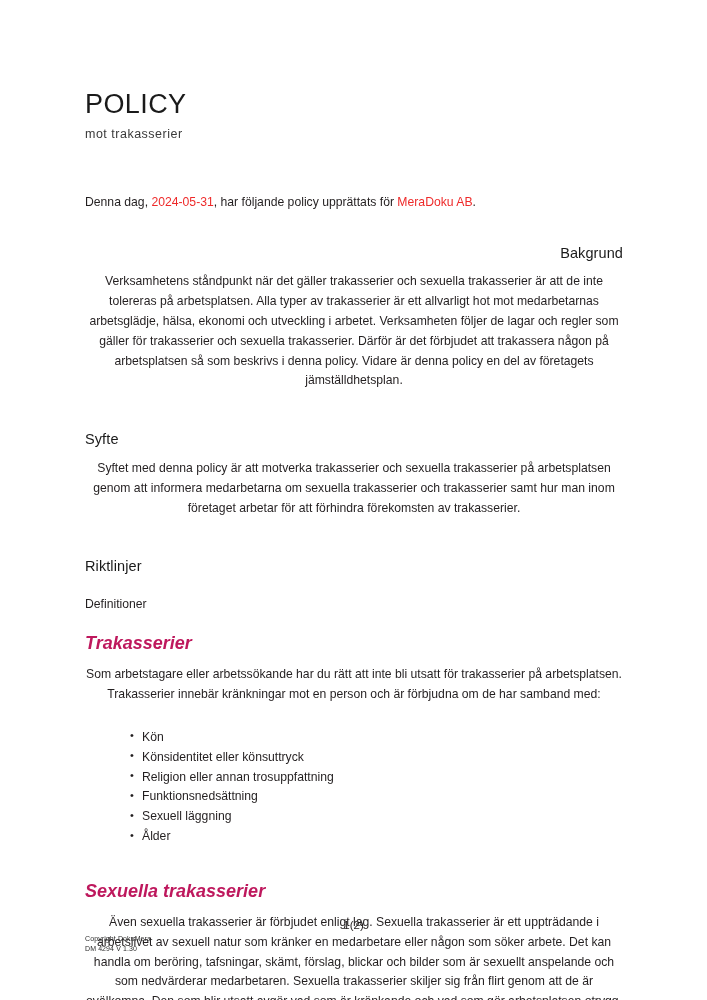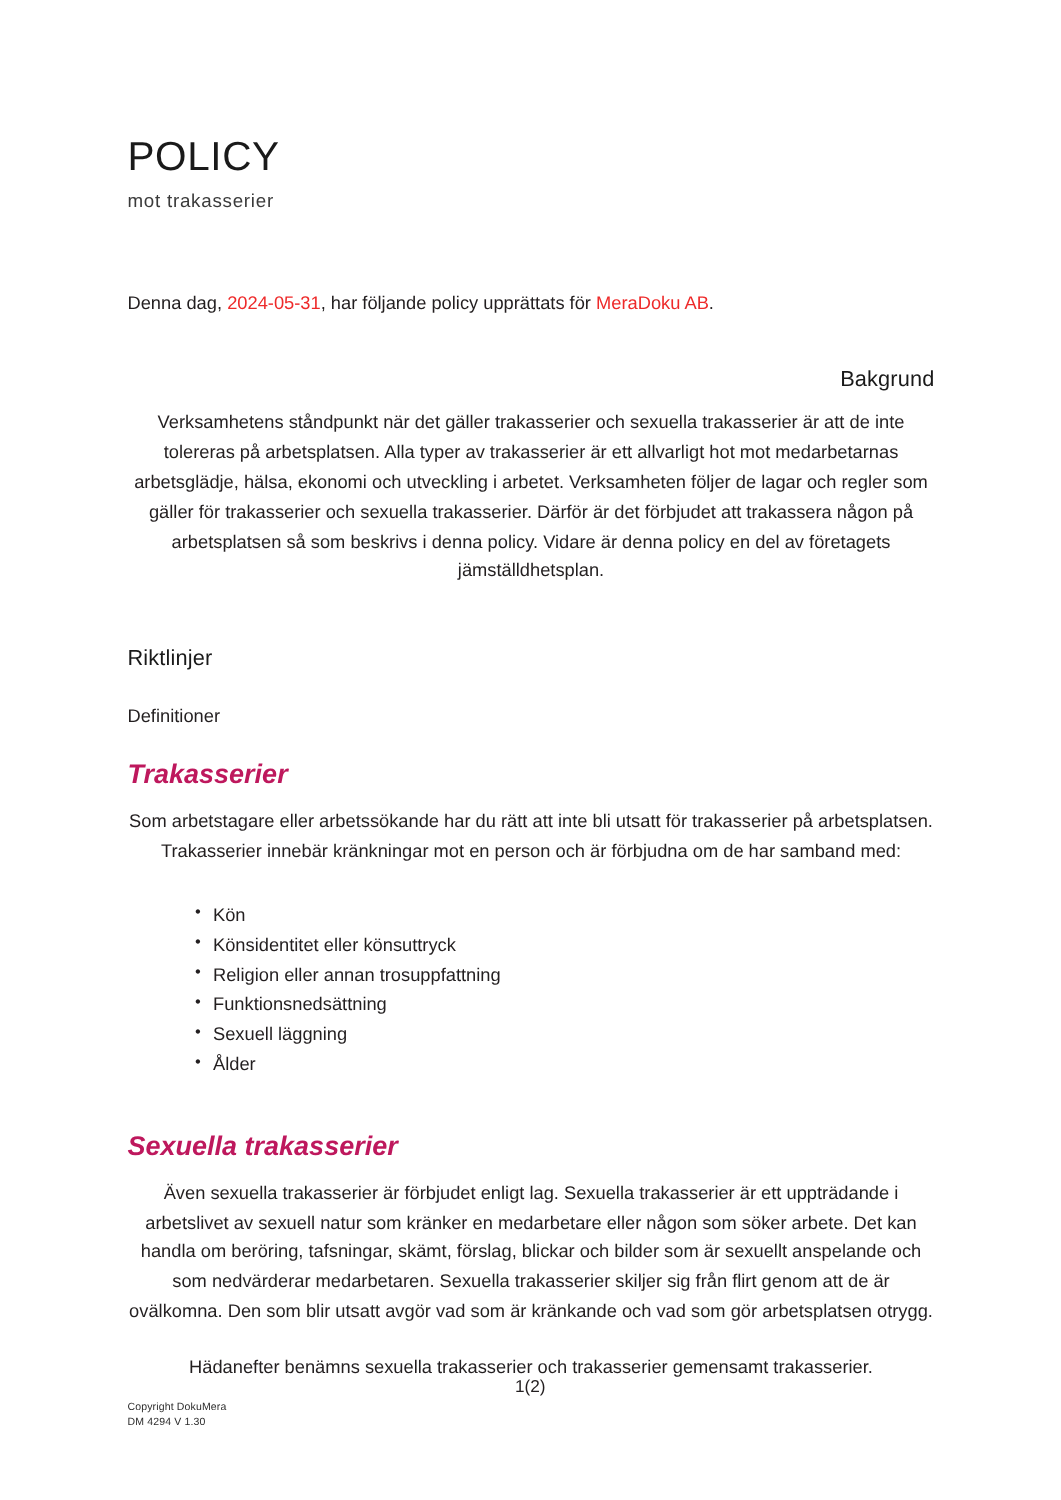--- a/index.html
+++ b/index.html
@@ -158,20 +158,22 @@
 
     <h1 class="doc-title">POLICY</h1>
 
     <div class="doc-subtitle">mot trakasserier</div>
 
     <p class="intro-line"><span>Denna dag, </span><span class="red">2024-05-31</span><span>, har följande policy upprättats för </span><span class="red">MeraDoku AB</span><span>.</span></p>
 
     <h2 class="section-heading sp-bakgrund">Bakgrund</h2>
     <p class="body-text">Verksamhetens ståndpunkt när det gäller trakasserier och sexuella trakasserier är att de inte tolereras på arbetsplatsen. Alla typer av trakasserier är ett allvarligt hot mot medarbetarnas arbetsglädje, hälsa, ekonomi och utveckling i arbetet. Verksamheten följer de lagar och regler som gäller för trakasserier och sexuella trakasserier. Därför är det förbjudet att trakassera någon på arbetsplatsen så som beskrivs i denna policy. Vidare är denna policy en del av företagets jämställdhetsplan.</p>
 
+    <h2 class="section-heading sp-syfte">Syfte</h2>
+    <p class="body-text">Syftet med denna policy är att motverka trakasserier och sexuella trakasserier på arbetsplatsen genom att informera medarbetarna om sexuella trakasserier och trakasserier samt hur man inom företaget arbetar för att förhindra förekomsten av trakasserier.</p>
 
     <h2 class="section-heading sp-riktlinjer">Riktlinjer</h2>
 
     <h3 class="sub-heading">Definitioner</h3>
 
     <h4 class="italic-heading">Trakasserier</h4>
     <p class="body-text">Som arbetstagare eller arbetssökande har du rätt att inte bli utsatt för trakasserier på arbetsplatsen. Trakasserier innebär kränkningar mot en person och är förbjudna om de har samband med:</p>
 
     <ul class="bullets">
       <li>Kön</li>

